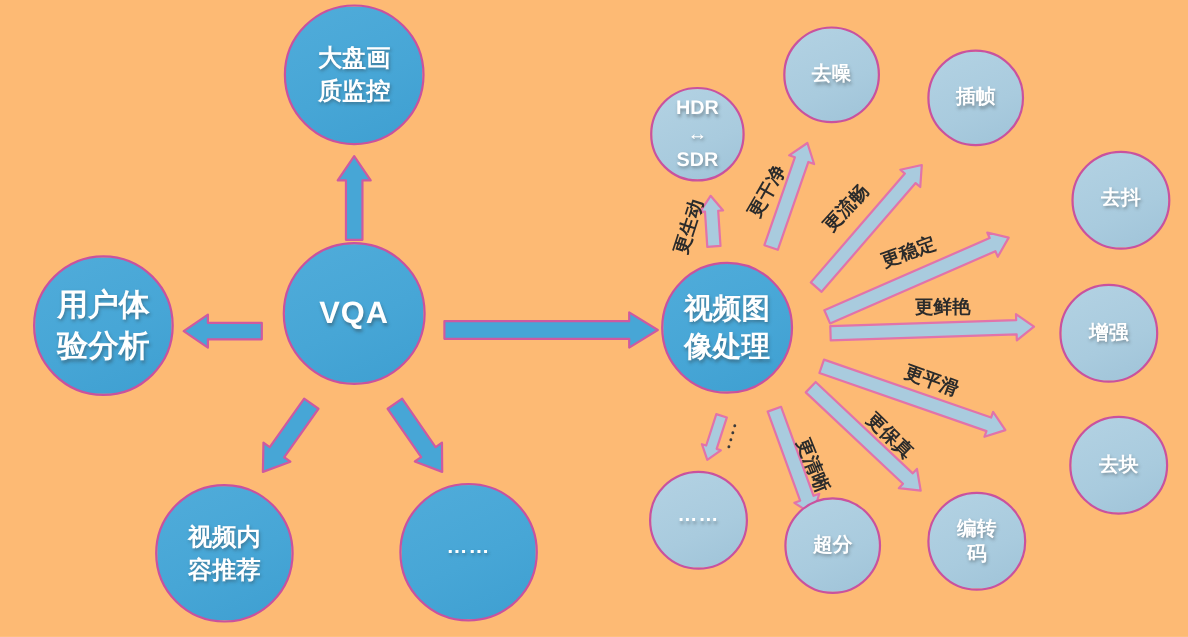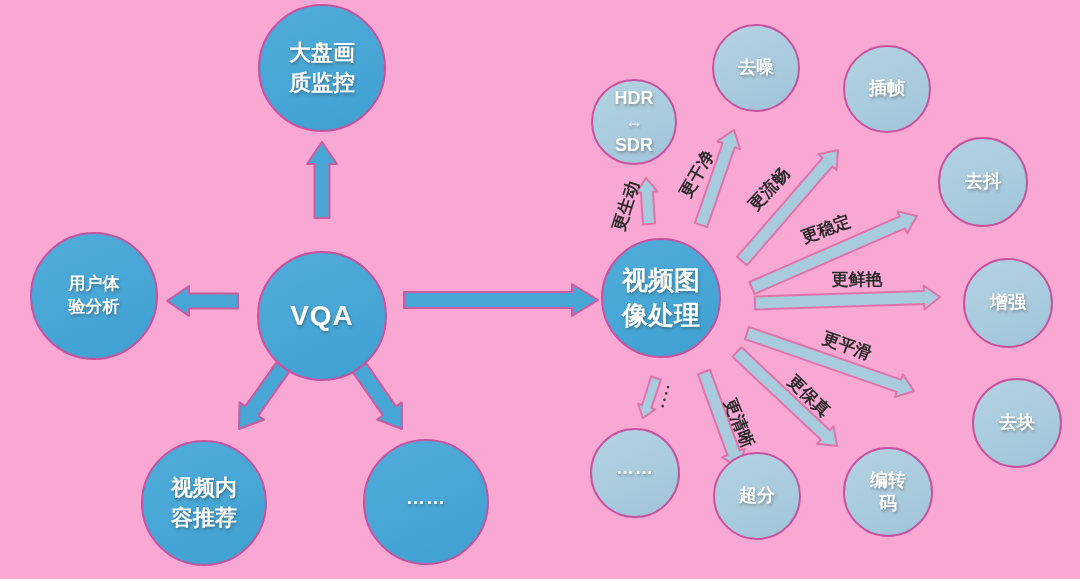--- a/index.html
+++ b/index.html
@@ -1,17 +1,17 @@
 <!DOCTYPE html>
 <html style="--fill-primary: #47A6D6; --fill-secondary: #A9CBDE; --border-node: #C9529E; --border-arrow: #CE5AA0; --border-arrow-light: #E173AA; --label-color: #2B2B2B;"><head>
 <meta charset="utf-8">
 <style>
   html,body{margin:0;padding:0;background:#ffffff;}
   .canvas{
-    position:relative;width:1080px;height:579px;background:#f9a8d4;overflow:hidden;
+    position:relative;width:1080px;height:579px;background:#fdba74;overflow:hidden;
     font-family:"Liberation Sans","DejaVu Sans",sans-serif;
   }
   svg.arrow-layer{position:absolute;left:0;top:0;}
   .a-dark{fill:var(--fill-primary,#47A6D6);stroke:var(--border-arrow,#CE5AA0);stroke-width:2;stroke-linejoin:round;}
   .a-light{fill:var(--fill-secondary,#A9CBDE);stroke:var(--border-arrow-light,#E173AA);stroke-width:2;stroke-linejoin:round;}
   .dots-line{stroke:#3a3a3a;stroke-width:2.6;stroke-linecap:round;stroke-dasharray:0.1 6.5;fill:none;}
 
   .node{
     position:absolute;border-radius:50%;box-sizing:border-box;
     display:flex;align-items:center;justify-content:center;text-align:center;
@@ -21,35 +21,35 @@
   .node.secondary{background:linear-gradient(155deg,#B3D2E3 0%,var(--fill-secondary,#A9CBDE) 60%,#9FC3D8 100%);}
   .node .label{
     color:#fff;font-weight:bold;white-space:pre-line;
     text-shadow:1px 2px 3px rgba(45,45,45,.38);
   }
 
   
   .n-dashboard{left:258px;top:4px;width:128px;height:128px;}
   .n-dashboard .label{font-size:22px;line-height:1.35;}
   .n-user{left:30px;top:232px;width:128px;height:128px;}
-  .n-user .label{font-size:17px;line-height:1.35;}
-  .n-vqa{left:257px;top:251px;width:130px;height:130px;}
+  .n-user .label{font-size:28px;line-height:1.35;}
+  .n-vqa{left:257px;top:220px;width:130px;height:130px;}
   .n-vqa .label{font-size:28px;letter-spacing:1px;}
   .n-recommend{left:141px;top:440px;width:126px;height:126px;}
   .n-recommend .label{font-size:22px;line-height:1.35;}
   .n-vqa-others{left:363px;top:439px;width:126px;height:126px;}
   .n-processing{left:601px;top:238px;width:120px;height:120px;}
   .n-processing .label{font-size:26px;line-height:1.35;}
 
   
   .n-hdr{left:591px;top:79px;width:86px;height:86px;}
   .n-hdr .label{font-size:21px;line-height:1.15;}
   .n-denoise{left:712px;top:24px;width:88px;height:88px;}
   .n-interp{left:843px;top:45px;width:88px;height:88px;}
-  .n-deshake{left:938px;top:137px;width:90px;height:90px;}
+  .n-deshake{left:974px;top:137px;width:90px;height:90px;font-family:Liberation Mono, monospace;}
   .n-enhance{left:963px;top:258px;width:90px;height:90px;justify-content:center;}
   .n-deblock{left:972px;top:378px;width:90px;height:90px;align-items:center;}
   .n-transcode{left:843px;top:447px;width:90px;height:90px;}
   .n-transcode .label{font-size:18px;line-height:1.3;}
   .n-superres{left:713px;top:452px;width:88px;height:88px;}
   .n-proc-others{left:590px;top:428px;width:90px;height:90px;}
   .node.secondary .label{font-size:18px;line-height:1.3;}
   .n-hdr .label{font-size:21px;}
   .label-dots{font-size:19px;letter-spacing:1px;line-height:0;transform:translateY(-4px);}
 

